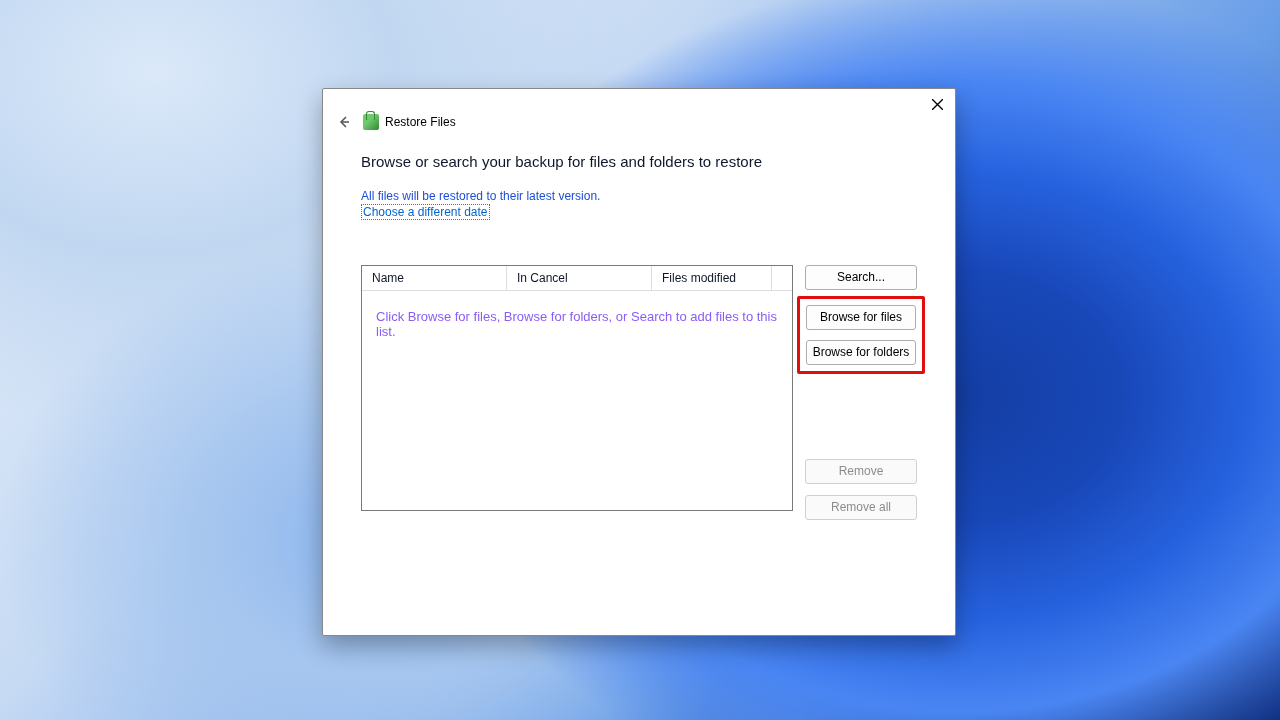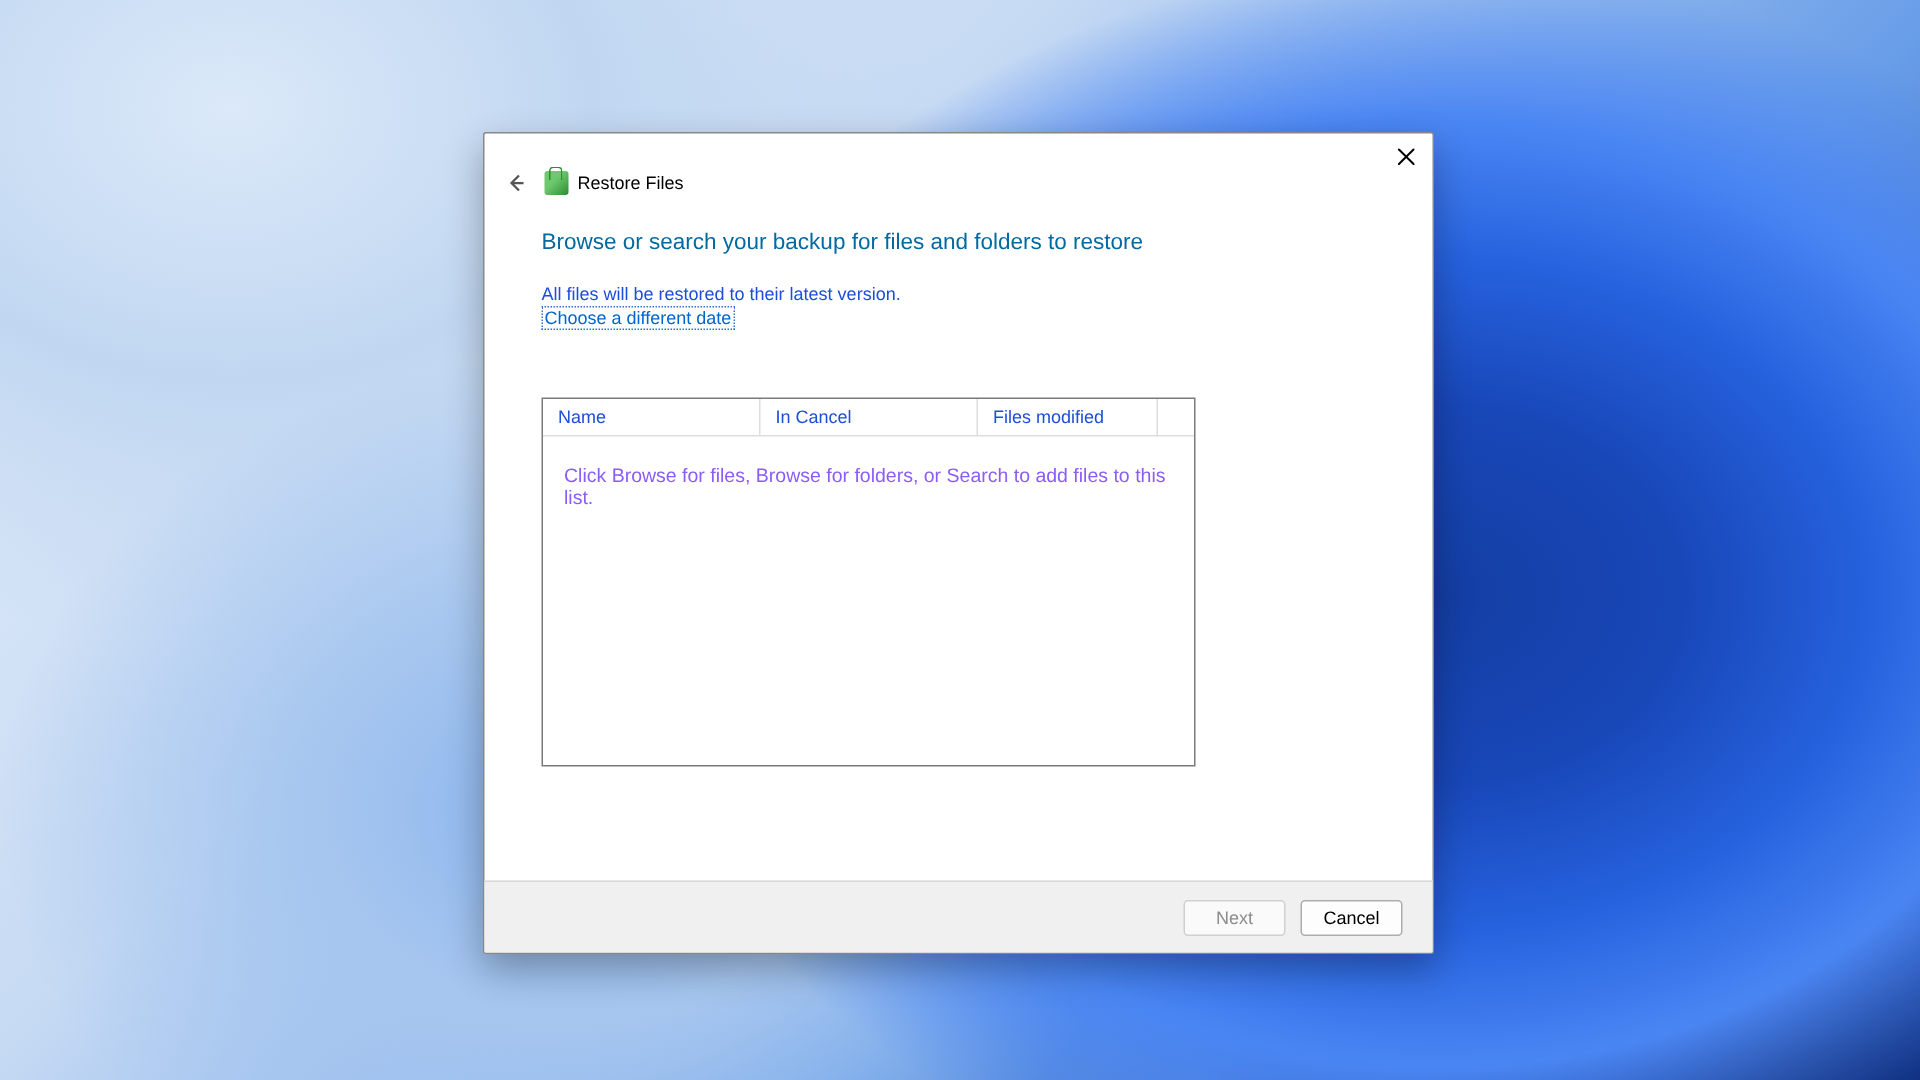--- a/index.html
+++ b/index.html
@@ -50,38 +50,38 @@
   border-radius:2px;position:relative;
 }
 .app-icon::after{
   content:"";position:absolute;left:3px;top:-3px;
   width:7px;height:8px;border:1px solid #2e8b2e;border-bottom:none;
   border-radius:3px 3px 0 0;background:transparent;
 }
 .wintitle{font-size:12px;color:#000;}
 
 .content{padding:6px 38px 0 38px;}
-.headline{font-size:15px;color:#0369a1;margin-bottom:18px;}
+.headline{font-size:15px;color:#0f172a;margin-bottom:18px;}
 .subtext{font-size:12px;color:#1d4ed8;line-height:1.4;}
 .linklike{color:#0066cc;cursor:pointer;border:1px dotted #3a6ed0;padding:0 1px;text-align:right;}
 
 .mainrow{display:flex;gap:12px;margin-top:46px;}
 
 .listpanel{
   width:436px;height:246px;
   border:1px solid #7a7a7a;
   background:#fff;
 }
 .listhead{
   height:25px;display:flex;align-items:center;
   border-bottom:1px solid #ddd;
 }
 .listhead .col{
   padding:0 10px;height:100%;border-right:1px solid #ddd;
-  display:flex;align-items:center;color:#1d4ed8;font-size:12px;
+  display:flex;align-items:center;color:#0f172a;font-size:12px;
 }
 .listhead .col:nth-child(1){width:145px;}
 .listhead .col:nth-child(2){width:145px;}
 .listhead .col:nth-child(3){width:120px;}
 .listhead .col.spacer{flex:1;border-right:none;}
 .listbody{padding:18px 14px;color:#8b5cf6;font-size:13px;}
 
 .btncol{width:117px;display:flex;flex-direction:column;gap:0;}
 .btn{
   height:25px;border:1px solid #adadad;
@@ -141,22 +141,29 @@
       <div class="listpanel">
         <div class="listhead">
           <div class="col">Name</div>
           <div class="col">In Cancel</div>
           <div class="col">Files modified</div>
           <div class="col spacer"></div>
         </div>
         <div class="listbody">Click Browse for files, Browse for folders, or Search to add files to this list.</div>
       </div>
 
+      <div class="btncol">
+        <button class="btn">Search...</button>
+        <div class="highlightbox">
+          <button class="btn">Browse for files</button>
+          <button class="btn">Browse for folders</button>
+        </div>
+        <div class="lowerbtns">
+          <button class="btn disabled">Remove</button>
+          <button class="btn disabled">Remove all</button>
+        </div>
+      </div>
 
     </div>
   </div>
 
-  <div class="footer">
-    <button class="btn disabled">Next</button>
-    <button class="btn">Cancel</button>
-  </div>
 
 </div>
 
 </body></html>

